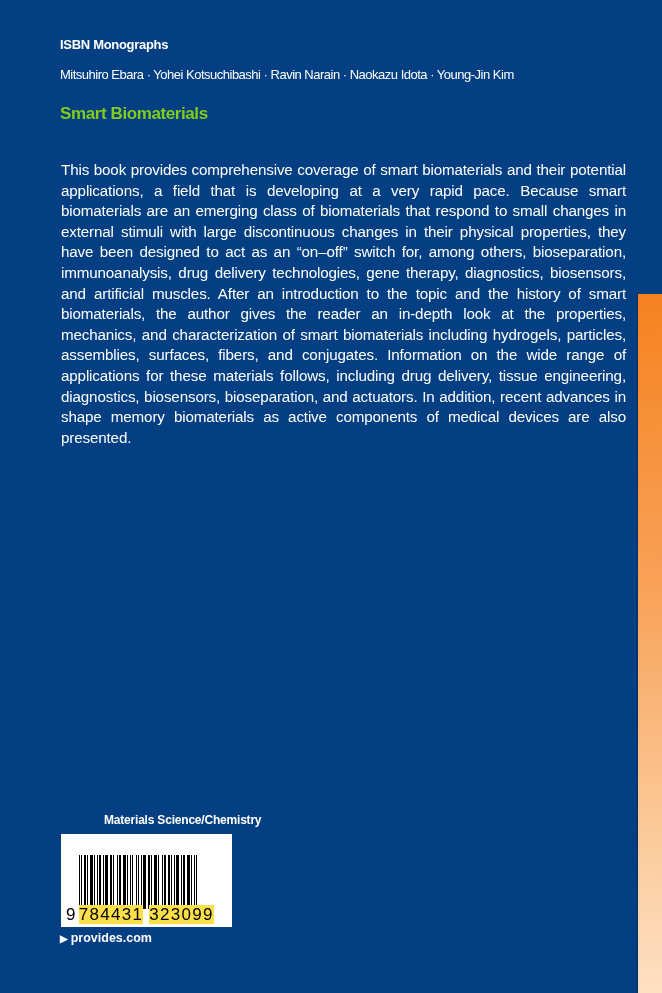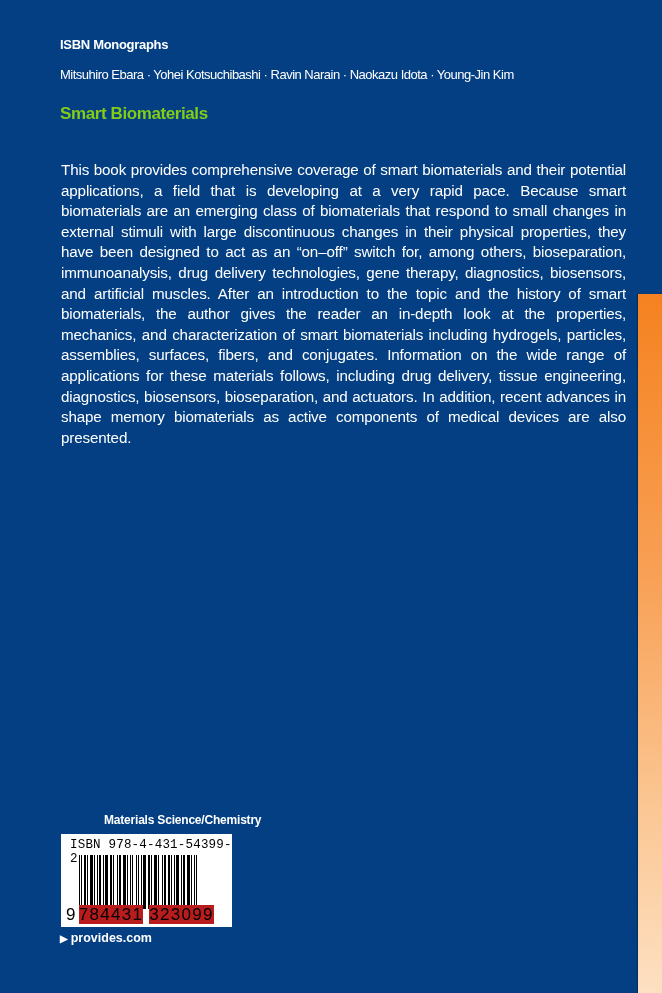--- a/index.html
+++ b/index.html
@@ -10,41 +10,40 @@
   .blurb { position:absolute; left:61px; top:160px; width:412px; color:#fff; font-family:Liberation Sans, sans-serif; font-size:15.2px; line-height:20.6px; letter-spacing:-0.15px; }
   .strip { position:absolute; left:638px; top:294px; width:24px; height:699px; background:linear-gradient(#f58220 0%, #f8a055 40%, #fbc896 75%, #fde0c2 100%); box-shadow:-1px 0 1px rgba(0,0,0,0.25); }
   .subject { position:absolute; left:60px; top:813px; color:#fff; font-family:"Liberation Sans", sans-serif; font-size:12px; font-weight:bold; letter-spacing:-0.2px;margin-left:44px; }
   .barcode-box { position:absolute; left:61px; top:834px; width:171px; height:93px; background:#fff; }
   .isbn { position:absolute; left:9px; top:4px; font-family:"Liberation Mono", monospace; font-size:12.5px; color:#000; letter-spacing:0.2px; }
   .bars { position:absolute; left:18px; top:21px; width:140px; height:68px; display:flex; align-items:flex-start; }
   .bars span { display:block; background:#000; height:54px; margin-right:1px; }
   .bars span.g { height:68px; }
   .digits { position:absolute; left:5px; top:71px; font-family:"Liberation Sans", sans-serif; font-size:17px; color:#000; letter-spacing:1.3px; background:transparent; }
   .digits .d1 { background:#fff; padding-right:2px; }
-  .digits .dg { background:#b91c1c; }
+  .digits .dg { background:#fde047; }
   .springer { position:absolute; left:60px; top:931px; color:#fff; font-family:"Liberation Sans", sans-serif; font-size:12.5px; font-weight:bold; }
   .springer .arrow { font-size:10px; margin-right:3px; }
 </style>
 </head>
 <body>
 
 <div class="series">ISBN Monographs</div>
 <div class="authors">
   <div>Mitsuhiro Ebara · Yohei  Kotsuchibashi · Ravin  Narain · Naokazu Idota · Young-Jin Kim</div>
 </div>
 <div class="title">Smart Biomaterials</div>
 
 <div class="blurb" style="width:565px;text-align:justify;">This book provides comprehensive coverage of smart biomaterials and their potential applications, a field that is developing at a very rapid pace. Because smart biomaterials are an emerging class of biomaterials that respond to small changes in external stimuli with large discontinuous changes in their physical properties, they have been designed to act as an “on–off” switch for, among others, bioseparation, immunoanalysis, drug delivery technologies, gene therapy, diagnostics, biosensors, and artificial muscles. After an introduction to the topic and the history of smart biomaterials, the author gives the reader an in-depth look at the properties, mechanics, and characterization of smart biomaterials including hydrogels, particles, assemblies, surfaces, fibers, and conjugates. Information on the wide range of applications for these materials follows, including drug delivery, tissue engineering, diagnostics, biosensors, bioseparation, and actuators. In addition, recent advances in shape memory biomaterials as active components of medical devices are also presented.</div>
 
 <div class="strip"></div>
 
 <div class="subject">Materials Science/Chemistry</div>
 
 <div class="barcode-box">
-  <div class="isbn">ISBN 978-4-431-54399-2</div>
   <div class="bars">
     <span class="g" style="width:1px"></span>
       <span class="g" style="width:1px;margin-right:2px"></span>
     <span style="width:2px"></span>
       <span style="width:1px;margin-right:2px"></span>
       <span style="width:3px"></span>
       <span style="width:1px;margin-right:2px"></span>
     <span style="width:1px"></span>
       <span style="width:2px;margin-right:2px"></span>
       <span style="width:1px"></span>

